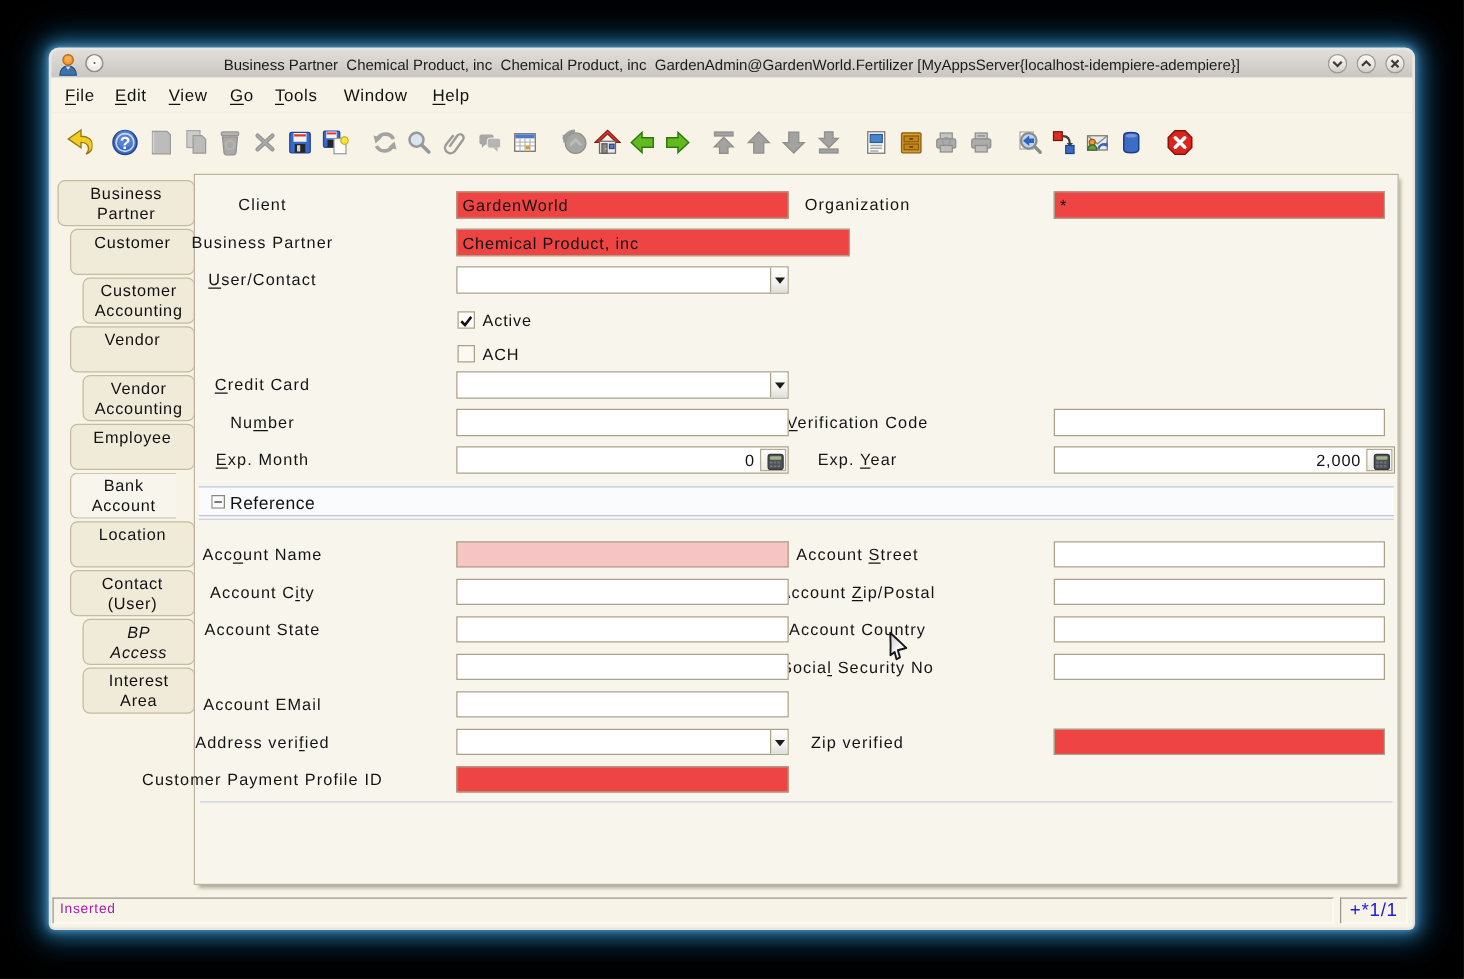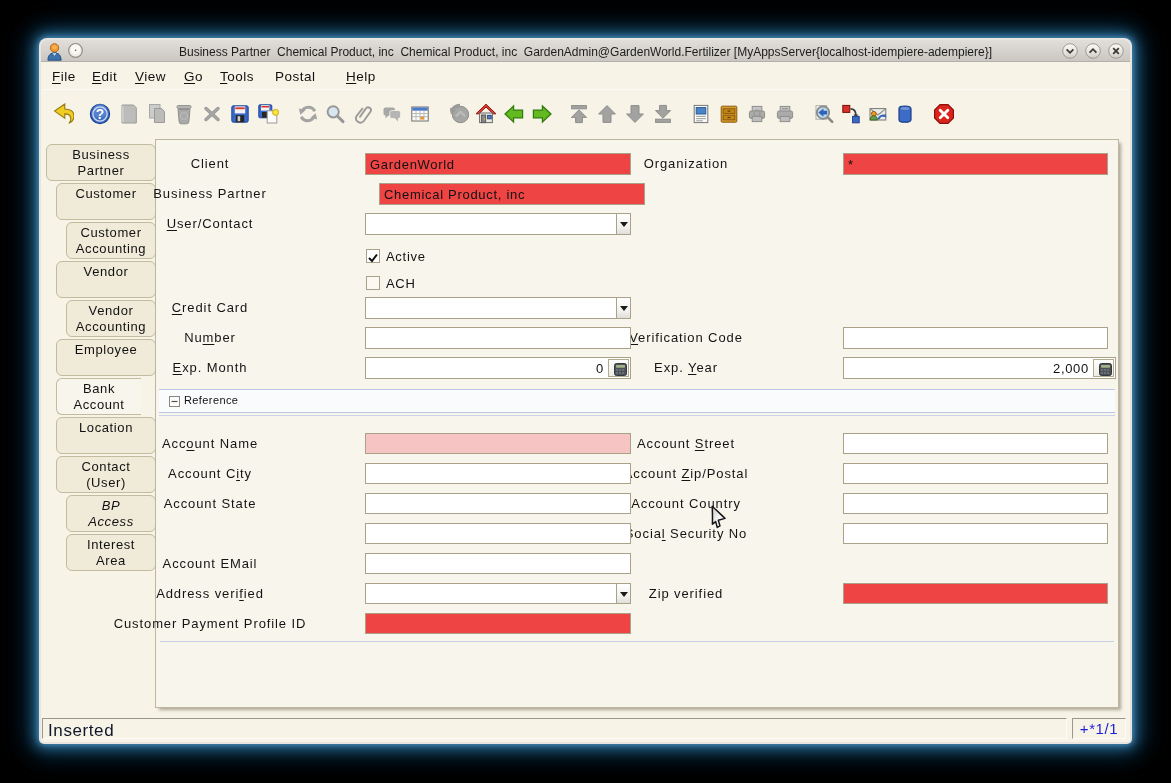--- a/index.html
+++ b/index.html
@@ -29,21 +29,21 @@
 .cbtn i{position:absolute;left:3px;top:8px;width:0;height:0;border:4px solid transparent;border-top:5px solid #1a1a1a}
 .calc{position:absolute;right:1px;top:1px;bottom:1px;width:21px;border:1px solid #b3ab90;
 background:linear-gradient(#fefefd,#edebe5)}
 .cb{position:absolute;width:14px;height:14px;border:1px solid #a9a188;background:#fff}
 .cblb{position:absolute;font-size:13px;color:#141414;letter-spacing:0.7px}
 #refband{position:absolute;left:118px;top:349px;width:956px;height:24px;background:#fafbfd;
 border-top:1px solid #bcc6e2;border-bottom:1px solid #bcc6e2}
 #refband2{position:absolute;left:118px;top:375px;width:956px;height:1px;background:#ccd4ea}
 #refbot{position:absolute;left:119px;top:601px;width:954px;height:1px;background:#c8cfe2}
 .sbox{position:absolute;top:678px;height:21px;background:#f7f3e7;border:1px solid #fdfcfa;
-border-top-color:#9b9790;border-left-color:#9b9790;font-size:17px;color:#0f172a;letter-spacing:0.6px;padding:2px 0 0 5px}
+border-top-color:#9b9790;border-left-color:#9b9790;font-size:11px;color:#a21caf;letter-spacing:0.6px;padding:2px 0 0 5px}
 </style></head>
 <body>
 <svg width="0" height="0" style="position:absolute">
     <defs>
       <linearGradient id="wb" x1="0" y1="0" x2="0" y2="1">
         <stop offset="0" stop-color="#fafaf8"></stop>
         <stop offset=".55" stop-color="#e8e5e0"></stop>
         <stop offset="1" stop-color="#cdcac4"></stop>
       </linearGradient>
     </defs>
@@ -74,21 +74,21 @@
   <svg style="position:absolute;left:1067px;top:3px" width="16" height="16" viewBox="0 0 16 16">
     <circle cx="8" cy="8" r="7.3" fill="url(#wb)" stroke="#9d9a94" stroke-width="1"></circle>
     <path d="M5.2 5.2 L10.8 10.8 M10.8 5.2 L5.2 10.8" fill="none" stroke="#3a3a38" stroke-width="1.8"></path>
   </svg>
 
   <span class="mi" style="left:11px"><u>F</u>ile</span>
   <span class="mi" style="left:51px"><u>E</u>dit</span>
   <span class="mi" style="left:94px"><u>V</u>iew</span>
   <span class="mi" style="left:143px"><u>G</u>o</span>
   <span class="mi" style="left:179px"><u>T</u>ools</span>
-  <span class="mi" style="left:234px">Postal</span>
+  <span class="mi" style="left:234px">Window</span>
   <span class="mi" style="left:305px"><u>H</u>elp</span>
   <div id="msep"></div>
 
   <svg class="ic" style="left:11px" width="22" height="22" viewBox="0 0 22 22">
       <path d="M12.8 1 L2.6 8.1 L12.8 15.2 L12.8 10.9 C16.4 10.9 18.8 12.9 18.8 15.9 C18.8 17.4 18.2 19 16.9 20.3 C20.4 18.8 22 16 22 13.1 C22 8.4 17.9 6 12.8 6 Z" fill="#f0cd22" stroke="#97790e" stroke-width="1.1"></path>
     </svg>
   <svg class="ic" style="left:48px" width="22" height="22" viewBox="0 0 22 22">
       <circle cx="11" cy="11" r="9.6" fill="#3f6dc0" stroke="#1e4694" stroke-width="1.2"></circle>
       <circle cx="11" cy="8" r="7" fill="#6a92d8" opacity=".55"></circle>
       <circle cx="11" cy="11" r="7.1" fill="none" stroke="#dfe8f8" stroke-width="1.3" opacity=".9"></circle>
@@ -283,21 +283,21 @@
   <span class="lb" style="left:19px;top:546px">Address veri<u>f</u>ied</span>
   <span class="lb" style="left:19px;top:576px">Customer Payment Profile ID</span>
   <span class="lb" style="left:495px;top:396px">Account <u>S</u>treet</span>
   <span class="lb" style="left:495px;top:426px">Account <u>Z</u>ip/Postal</span>
   <span class="lb" style="left:495px;top:456px">Account Country</span>
   <span class="lb" style="left:495px;top:486px">Socia<u>l</u> Security No</span>
   <span class="lb" style="left:495px;top:546px">Zip verified</span>
 
   <div class="fld ro" style="left:324px;top:113px;width:266px">GardenWorld</div>
   <div class="fld ro" style="left:802px;top:113px;width:265px">*</div>
-  <div class="fld ro" style="left:338px;top:143px;width:266px">Chemical Product, inc</div>
+  <div class="fld ro" style="left:324px;top:143px;width:315px">Chemical Product, inc</div>
   <div class="fld" style="left:324px;top:173px;width:266px">
       <div class="cbtn">
         <i></i>
       </div>
     </div>
   <div class="cb" style="left:325px;top:209px"><svg width="12" height="12">
         <path d="M2 6 L5 9 L10 2.5" stroke="#111" stroke-width="2" fill="none"></path>
       </svg></div>
   <span class="cblb" style="left:345px;top:209px">Active</span>
   <div class="cb" style="left:325px;top:236px;background:#fbf9f2"></div>
@@ -333,21 +333,21 @@
             <rect x="9" y="10.2" width="2" height="1.6"></rect>
           </g>
         </svg></div></div>
 
   <div id="refband"></div>
     <div id="refband2"></div>
   <svg style="position:absolute;left:128px;top:356px" width="11" height="11" viewBox="0 0 11 11">
       <rect x="0.5" y="0.5" width="10" height="10" fill="#fcfcfc" stroke="#8a867e"></rect>
       <line x1="2.5" y1="5.5" x2="8.5" y2="5.5" stroke="#55524c" stroke-width="1.2"></line>
     </svg>
-  <span style="position:absolute;left:143px;top:354px;font-size:11px;color:#111;letter-spacing:0.4px">Reference</span>
+  <span style="position:absolute;left:143px;top:354px;font-size:14px;color:#111;letter-spacing:0.4px">Reference</span>
   <div class="fld pink" style="left:324px;top:393px;width:266px;height:21px"></div>
   <div class="fld" style="left:802px;top:393px;width:265px;height:21px"></div>
   <div class="fld" style="left:324px;top:423px;width:266px;height:21px"></div>
   <div class="fld" style="left:802px;top:423px;width:265px;height:21px"></div>
   <div class="fld" style="left:324px;top:453px;width:266px;height:21px"></div>
   <div class="fld" style="left:802px;top:453px;width:265px;height:21px"></div>
   <div class="fld" style="left:324px;top:483px;width:266px;height:21px"></div>
   <div class="fld" style="left:802px;top:483px;width:265px;height:21px"></div>
   <div class="fld" style="left:324px;top:513px;width:266px;height:21px"></div>
   <div class="fld" style="left:324px;top:543px;width:266px;height:21px">

